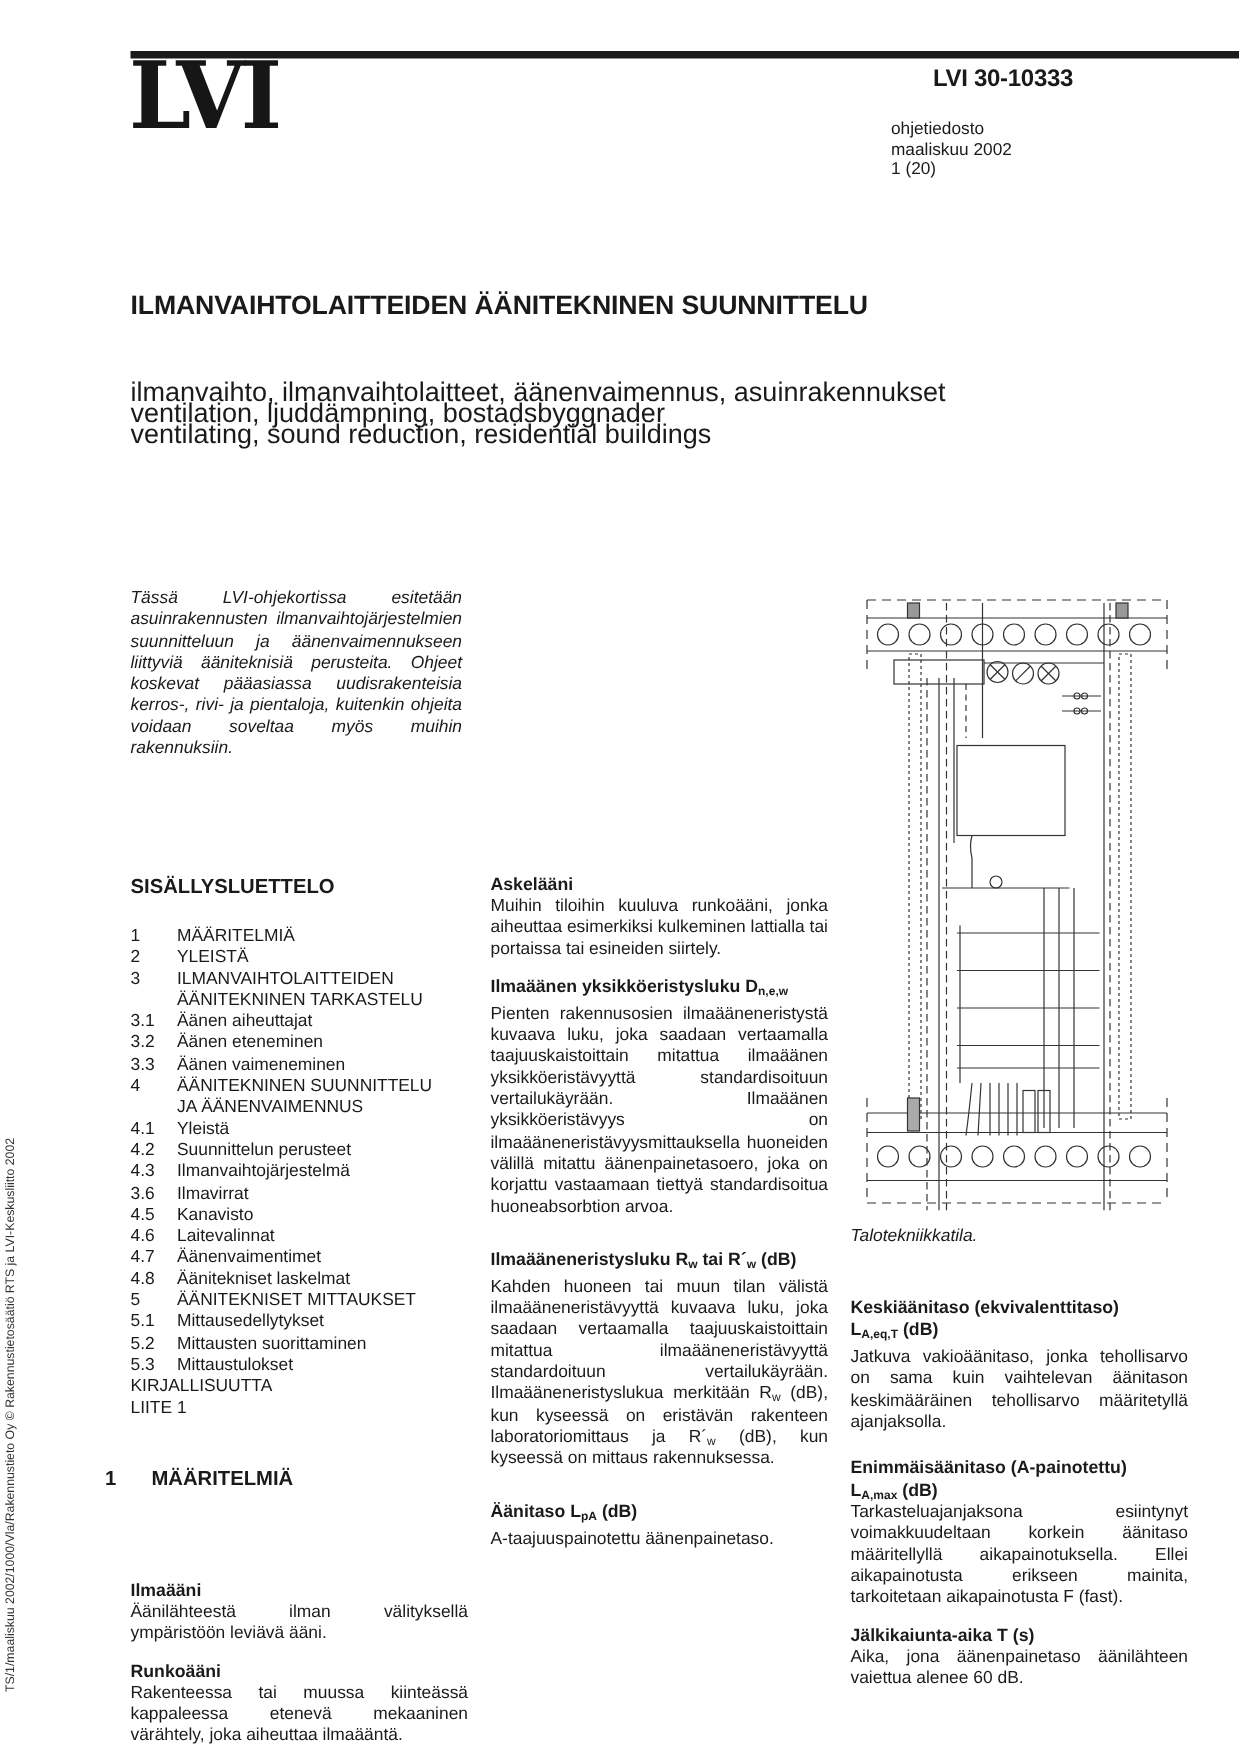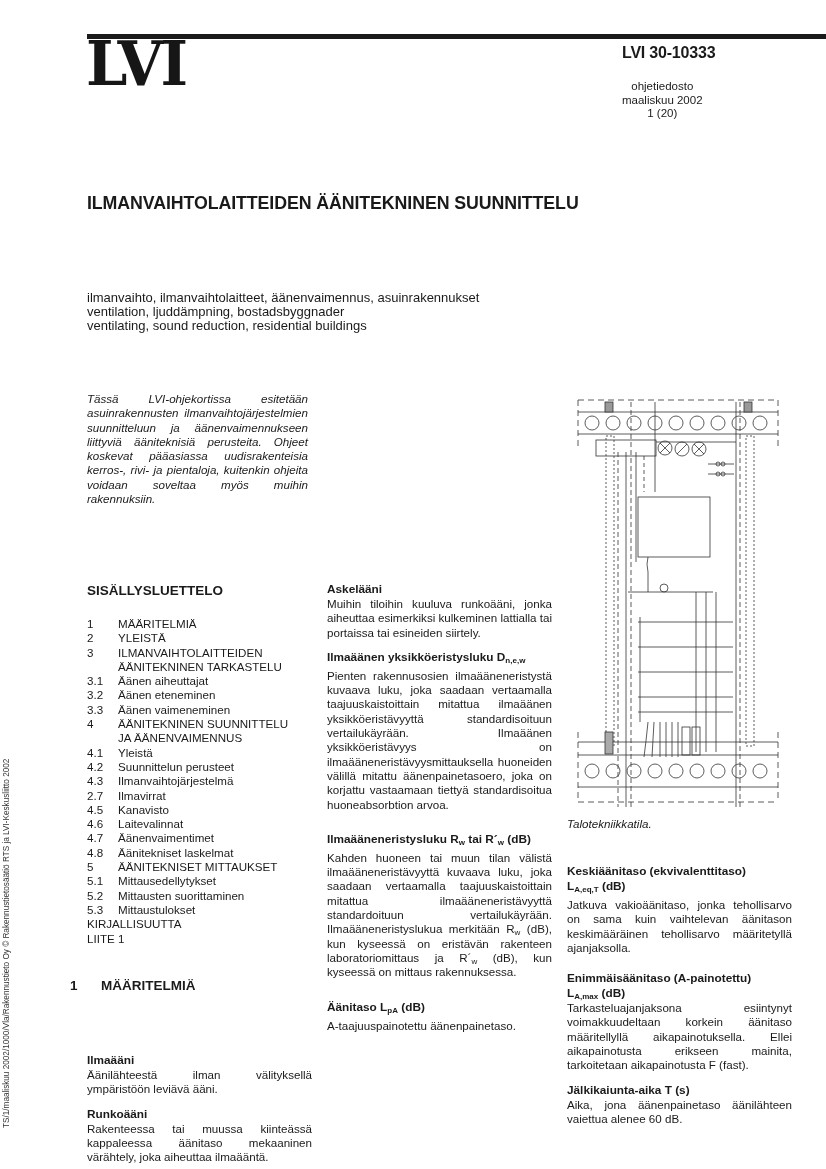--- a/index.html
+++ b/index.html
@@ -4,25 +4,25 @@
 <style>
   html, body { margin: 0; padding: 0; background: #ffffff; }
   body { width: 826px; height: 1169px; position: relative; overflow: hidden;
          font-family: "Liberation Sans", sans-serif; color: #1a1a1a; }
   .abs { position: absolute; }
   .top-rule { left: 87px; top: 34px; width: 739px; height: 5px; background: #1a1a1a; }
   .logo { left: 86px; top: 36px; font-family: "DejaVu Serif", serif; font-weight: bold;
           font-size: 62px; line-height: 56px; letter-spacing: -3px; transform: scaleX(0.95);
           transform-origin: left top; color: #161616; }
   .docnum { left: 622px; top: 44px; font-size: 16px; font-weight: bold; letter-spacing: -0.2px; }
-  .docmeta { left: 622px; top: 80px; font-size: 11.5px; line-height: 13.5px; text-align: center; }
+  .docmeta { left: 594px; top: 80px; font-size: 11.5px; line-height: 13.5px; }
   .docmeta div { white-space: nowrap; }
   .title { left: 87px; top: 193px; font-size: 17.8px; font-weight: bold; line-height: 21.5px;
            letter-spacing: -0.1px; }
-  .keywords { left: 87px; top: 254px; font-size: 13px; line-height: 14.2px; margin-top: 37px; }
+  .keywords { left: 87px; top: 254px; font-size: 18px; line-height: 14.2px; }
   .intro { left: 87px; top: 392px; width: 221px; font-size: 11.6px; line-height: 14.3px;
            font-style: italic; text-align: justify; }
   .toc-title { left: 87px; top: 583px; font-size: 13.5px; font-weight: bold; }
   .toc { left: 87px; top: 617px; width: 235px; font-size: 11.6px; line-height: 14.3px; }
   .toc-row { display: flex; }
   .toc-num { width: 31px; flex: none; }
   .toc-label { flex: 1; }
   .sec-title { left: 70px; top: 978px; font-size: 13.5px; font-weight: bold; }
   .sec-title .n { display: inline-block; width: 31px; }
   .col { width: 225px; font-size: 11.6px; line-height: 14.3px; }
@@ -104,21 +104,21 @@
     </div>
     <div class="toc-row">
       <span class="toc-num">4.2</span>
       <span class="toc-label">Suunnittelun perusteet</span>
     </div>
     <div class="toc-row">
       <span class="toc-num">4.3</span>
       <span class="toc-label">Ilmanvaihtojärjestelmä</span>
     </div>
     <div class="toc-row">
-      <span class="toc-num">2.7</span>
+      <span class="toc-num">3.6</span>
       <span class="toc-label">Ilmavirrat</span>
     </div>
     <div class="toc-row">
       <span class="toc-num">4.5</span>
       <span class="toc-label">Kanavisto</span>
     </div>
     <div class="toc-row">
       <span class="toc-num">4.6</span>
       <span class="toc-label">Laitevalinnat</span>
     </div>
@@ -158,21 +158,21 @@
   <span class="n">1</span><span>MÄÄRITELMIÄ</span>
 </div>
 
 <div class="abs col" style="left:87px; top:1012px;margin-top:41px;">
   <div class="term">
     <h4>Ilmaääni</h4>
     <p>Äänilähteestä ilman välityksellä ympäristöön leviävä ääni.</p>
   </div>
   <div class="term">
     <h4>Runkoääni</h4>
-    <p>Rakenteessa tai muussa kiinteässä kappaleessa äänitaso mekaaninen värähtely, joka aiheuttaa ilmaääntä.</p>
+    <p>Rakenteessa tai muussa kiinteässä kappaleessa etenevä mekaaninen värähtely, joka aiheuttaa ilmaääntä.</p>
   </div>
 </div>
 
 <div class="abs col" style="left:327px; top:582px;">
   <div class="term" style="">
     <h4>Askelääni</h4>
     <p>Muihin tiloihin kuuluva runkoääni, jonka aiheuttaa esimerkiksi kulkeminen lattialla tai portaissa tai esineiden siirtely.</p>
   </div>
   <div class="term" style="margin-bottom:20px;">
     <h4 class="spaced"><span>Ilmaäänen yksikköeristysluku D</span><sub>n,e,w</sub></h4>

